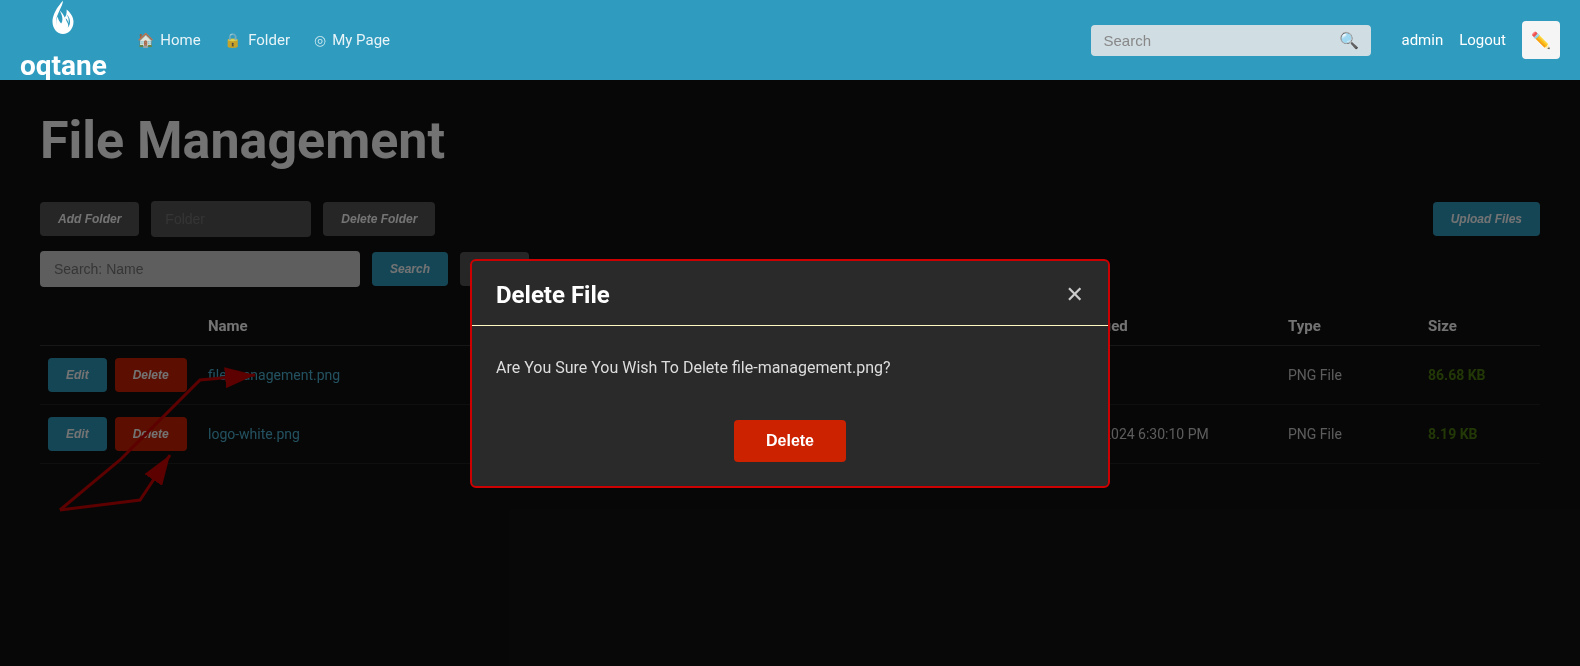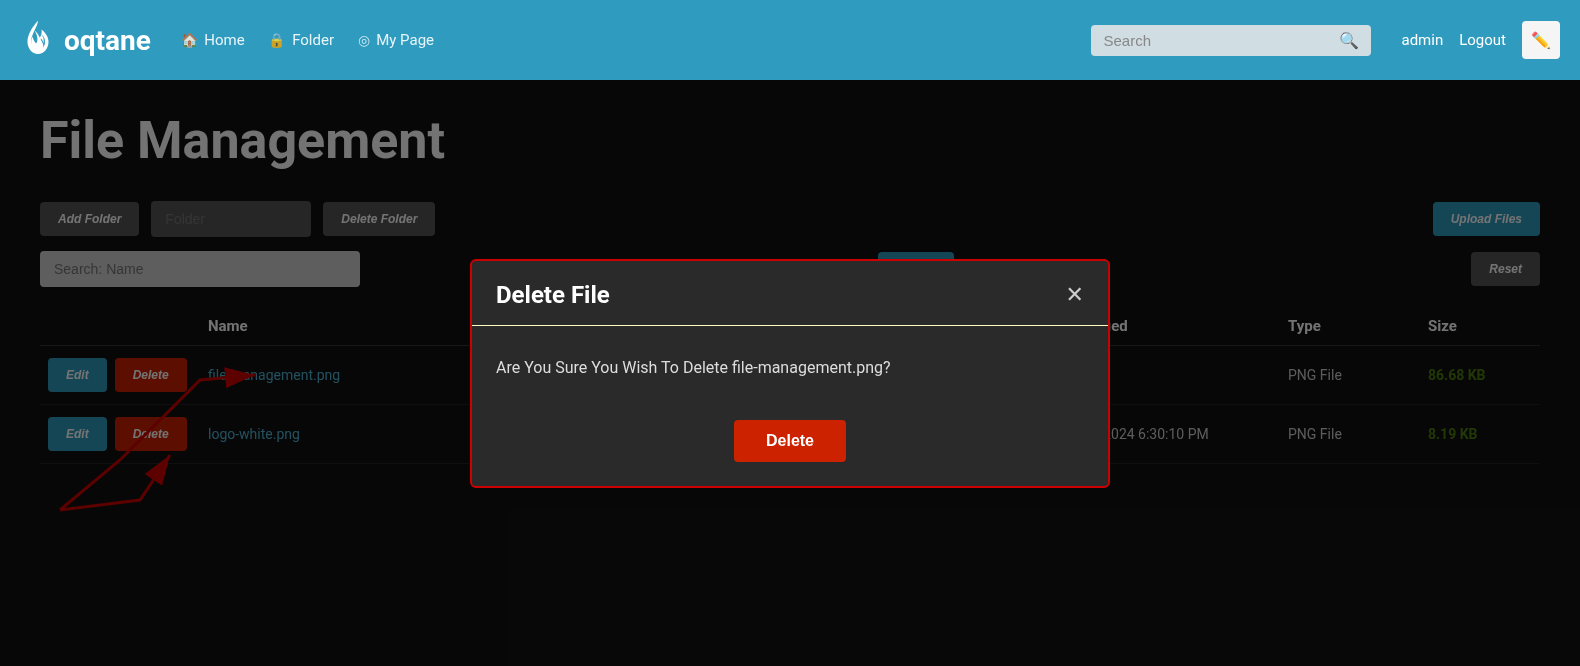--- a/index.html
+++ b/index.html
@@ -15,20 +15,21 @@
       gap: 30px;
     }
     .navbar-brand {
       display: flex;
       align-items: center;
       gap: 8px;
       color: #fff;
       font-size: 28px;
       font-weight: 700;
       text-decoration: none;
+      flex-direction: column;
     }
     .flame-icon {
       width: 36px;
       height: 42px;
     }
     .nav-links {
       display: flex;
       align-items: center;
       gap: 24px;
       flex: 1;
@@ -130,21 +131,20 @@
       font-size: 14px;
       width: 160px;
     }
 
     
     .search-row {
       display: flex;
       align-items: center;
       gap: 12px;
       margin-bottom: 20px;
-      justify-content: space-between;
     }
     .search-name-input {
       background: #d0d0d0;
       border: none;
       border-radius: 4px;
       padding: 10px 14px;
       font-size: 14px;
       color: #555;
       width: 320px;
     }

